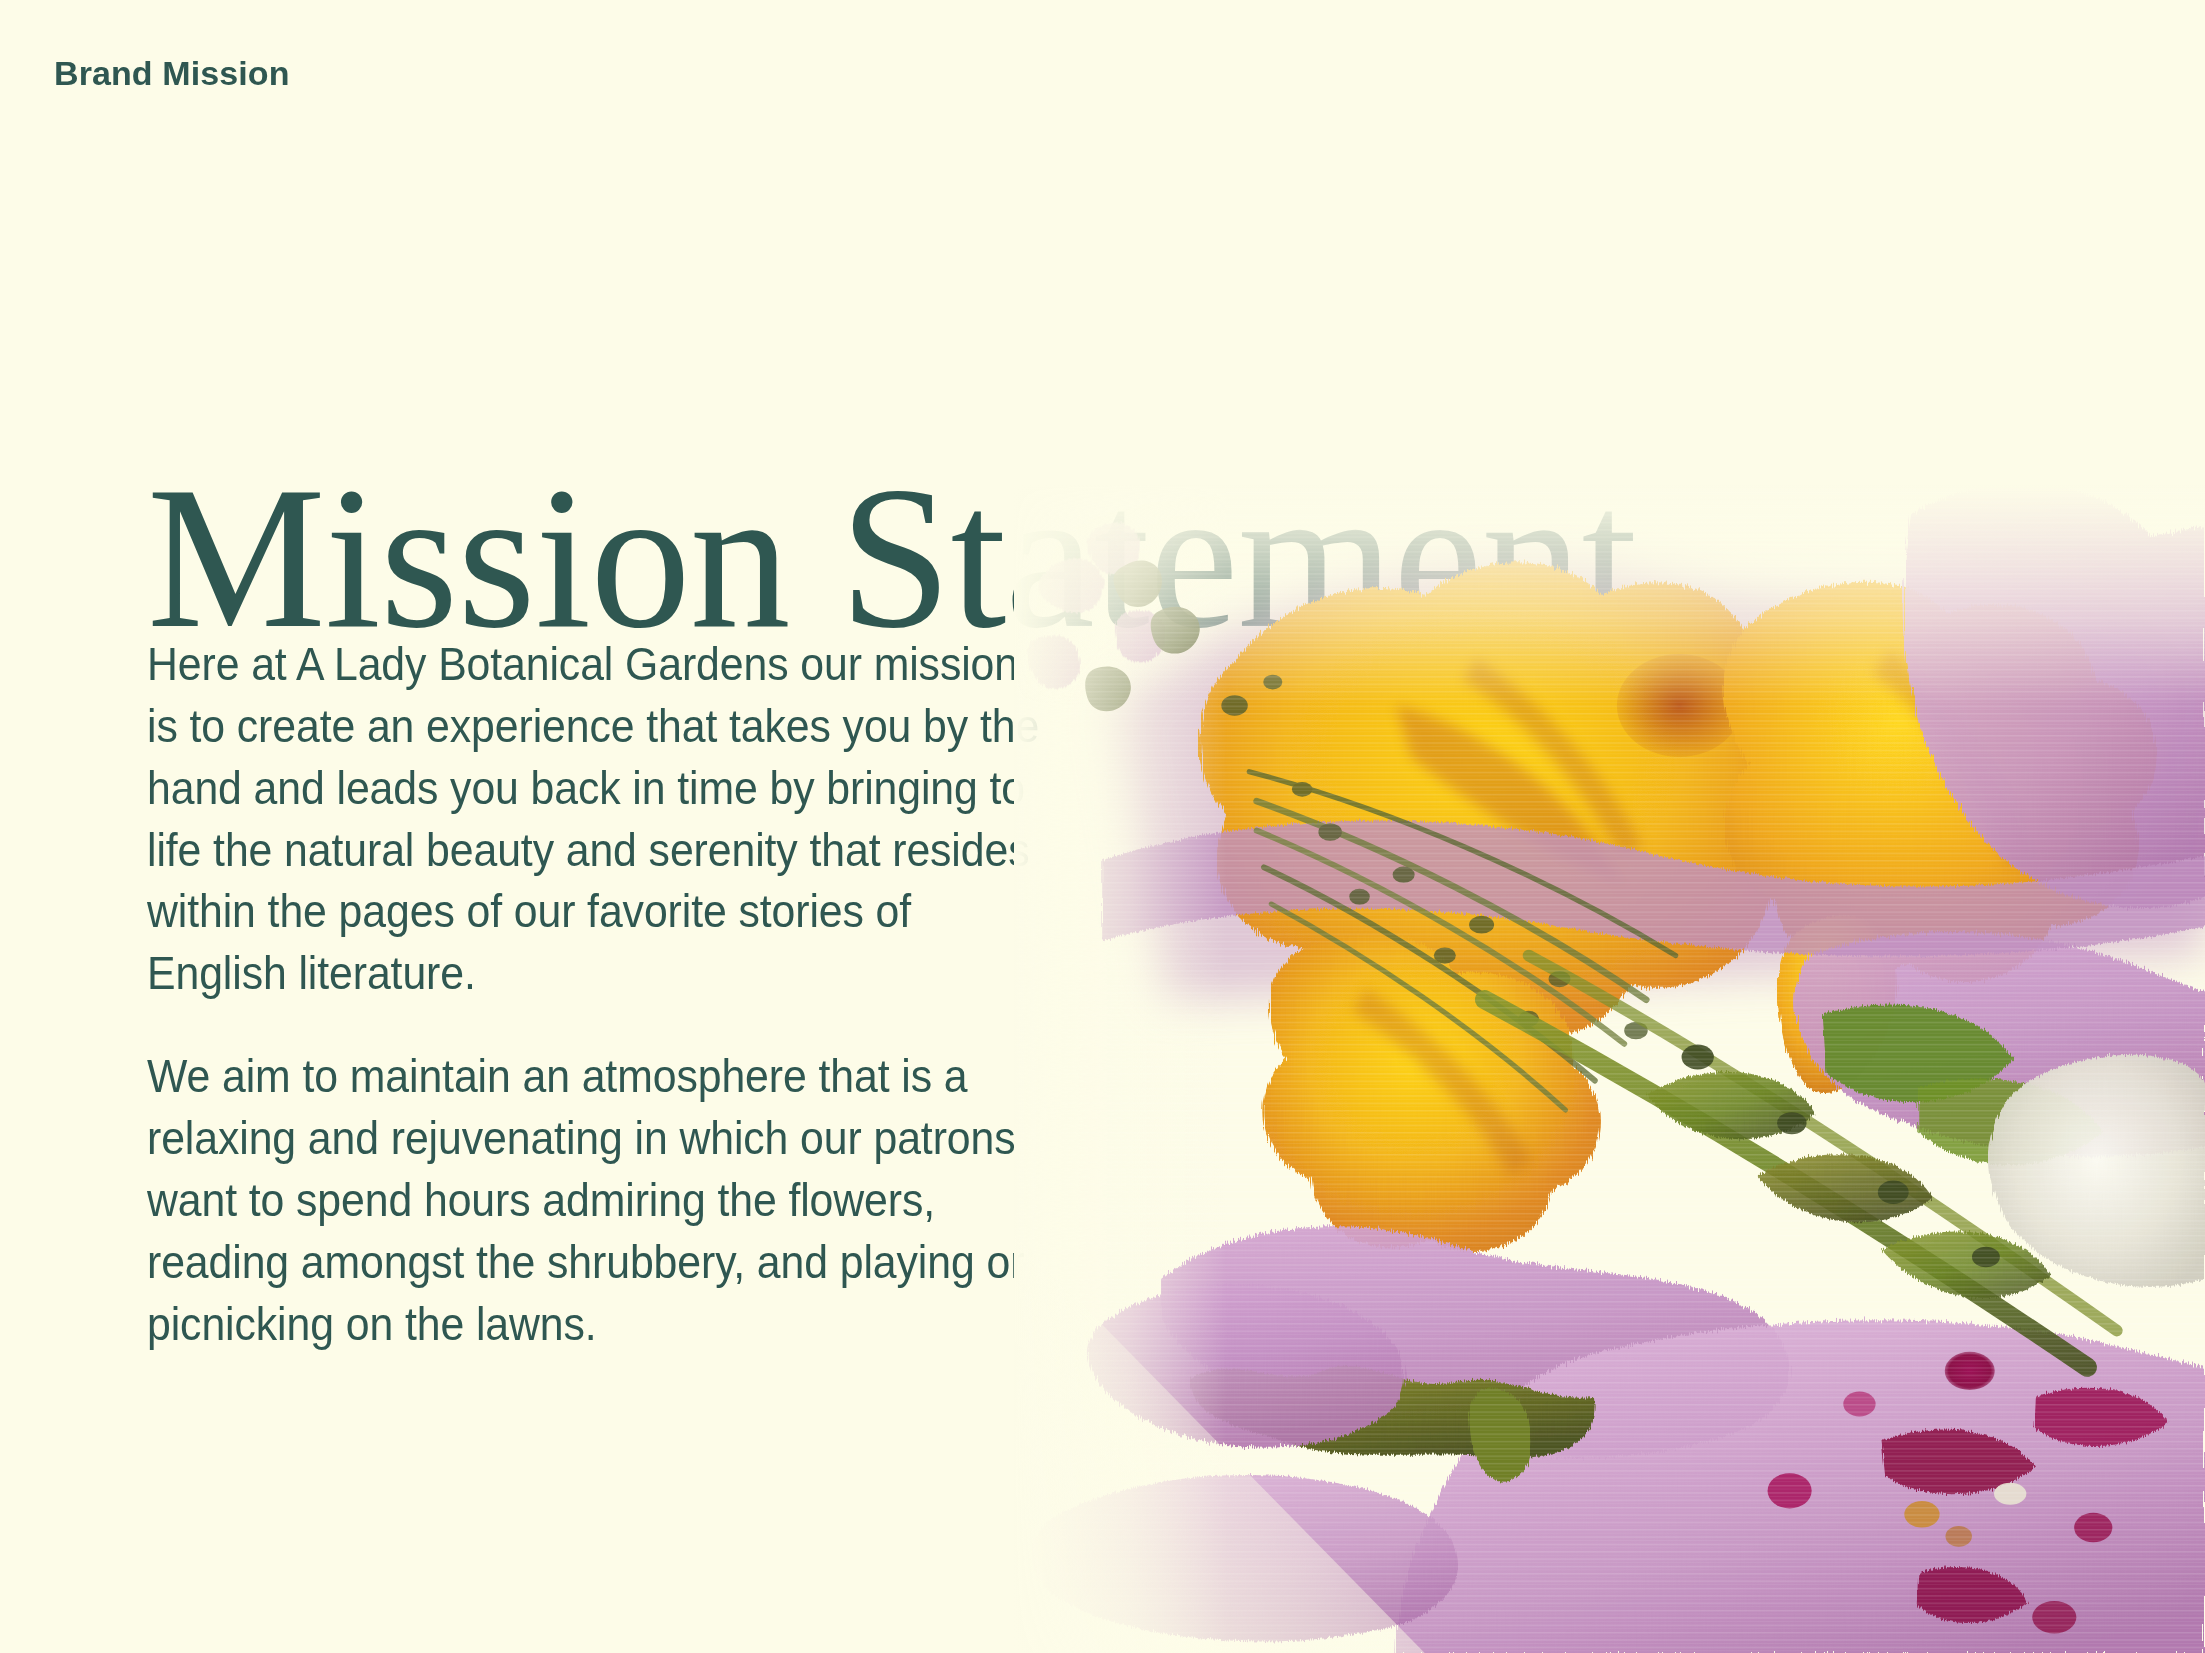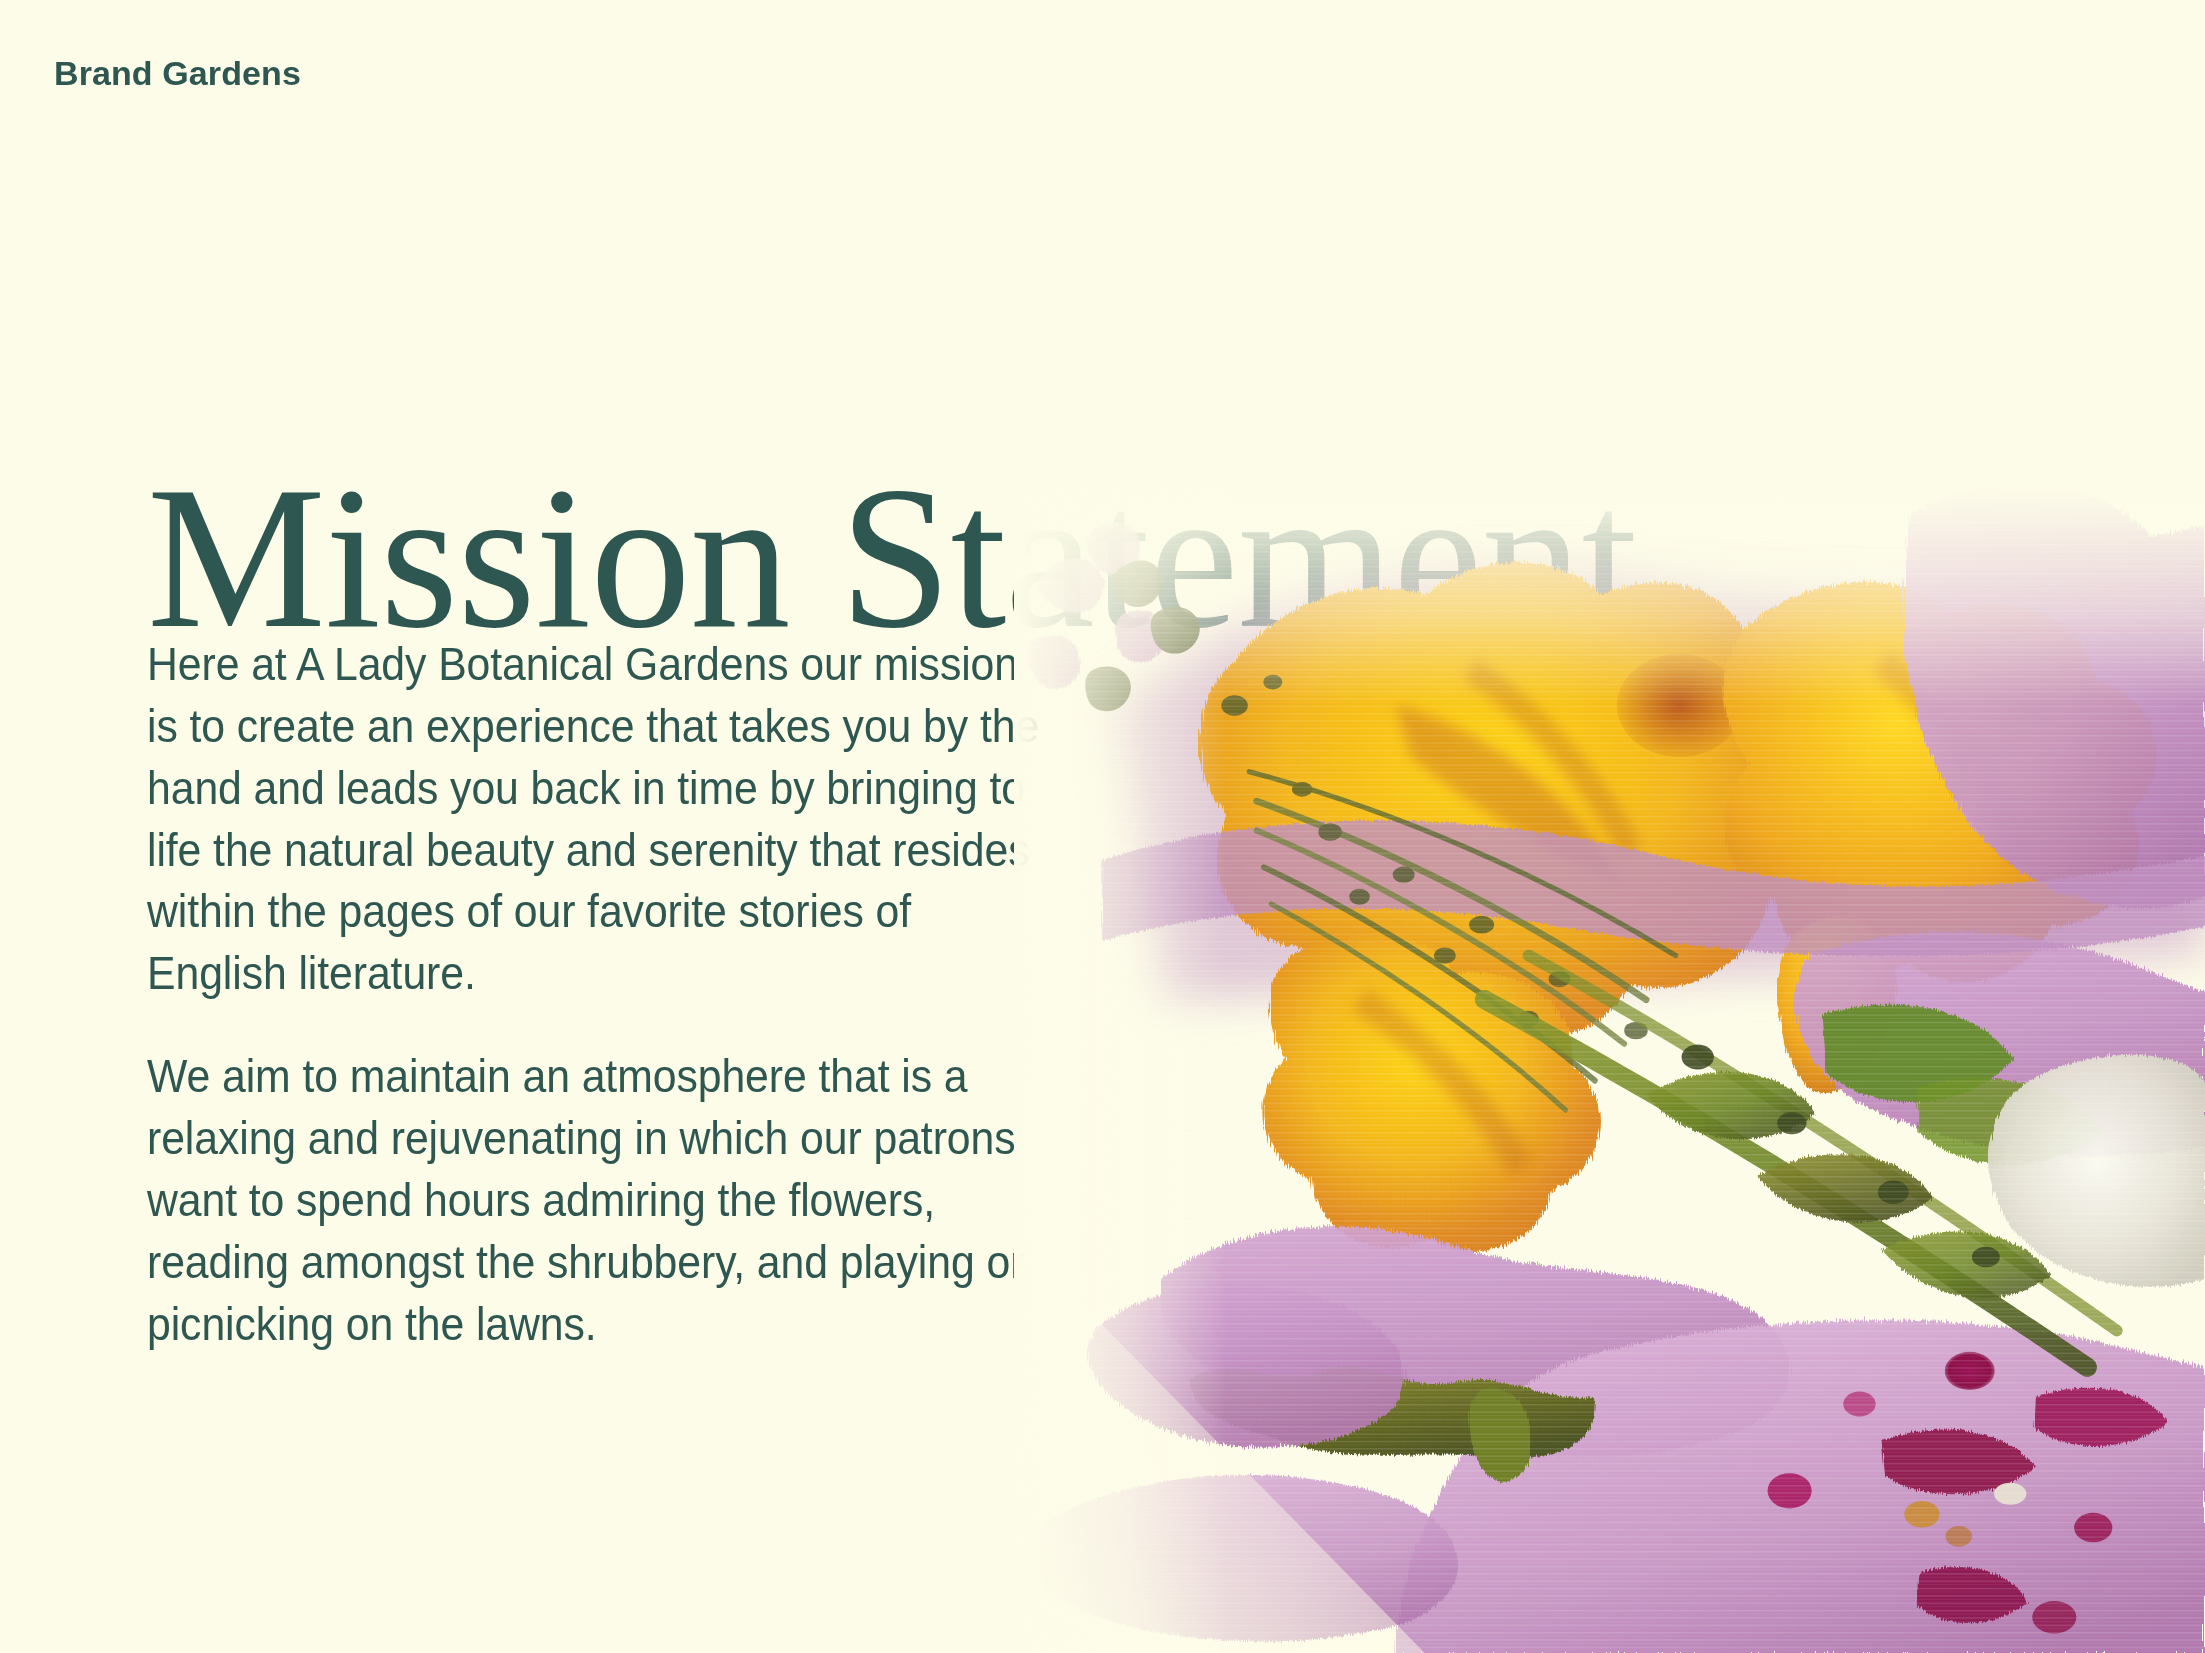--- a/index.html
+++ b/index.html
@@ -82,21 +82,21 @@
     overflow: hidden;
     pointer-events: none;
   }
   .art svg { display: block; width: 100%; height: 100%; }
 </style>
 </head>
 <body>
 
 <div id="slide">
 
-  <div class="kicker">Brand Gardens</div>
+  <div class="kicker">Brand Mission</div>
 
   <h1 class="title">Mission Statement</h1>
 
   <div class="copy">
     <p>Here at A Lady Botanical Gardens our mission is to create an experience that takes you by the hand and leads you back in time by bringing  to life the natural beauty and serenity that resides within the pages of our favorite stories of English literature.</p>
     <p>We aim to maintain an atmosphere that is a relaxing and rejuvenating in which our patrons want to spend hours admiring the flowers, reading amongst the shrubbery, and playing or picnicking on the lawns.</p>
   </div>
 
   <div class="art">
     <svg viewBox="0 0 1620 1590" preserveAspectRatio="none">

